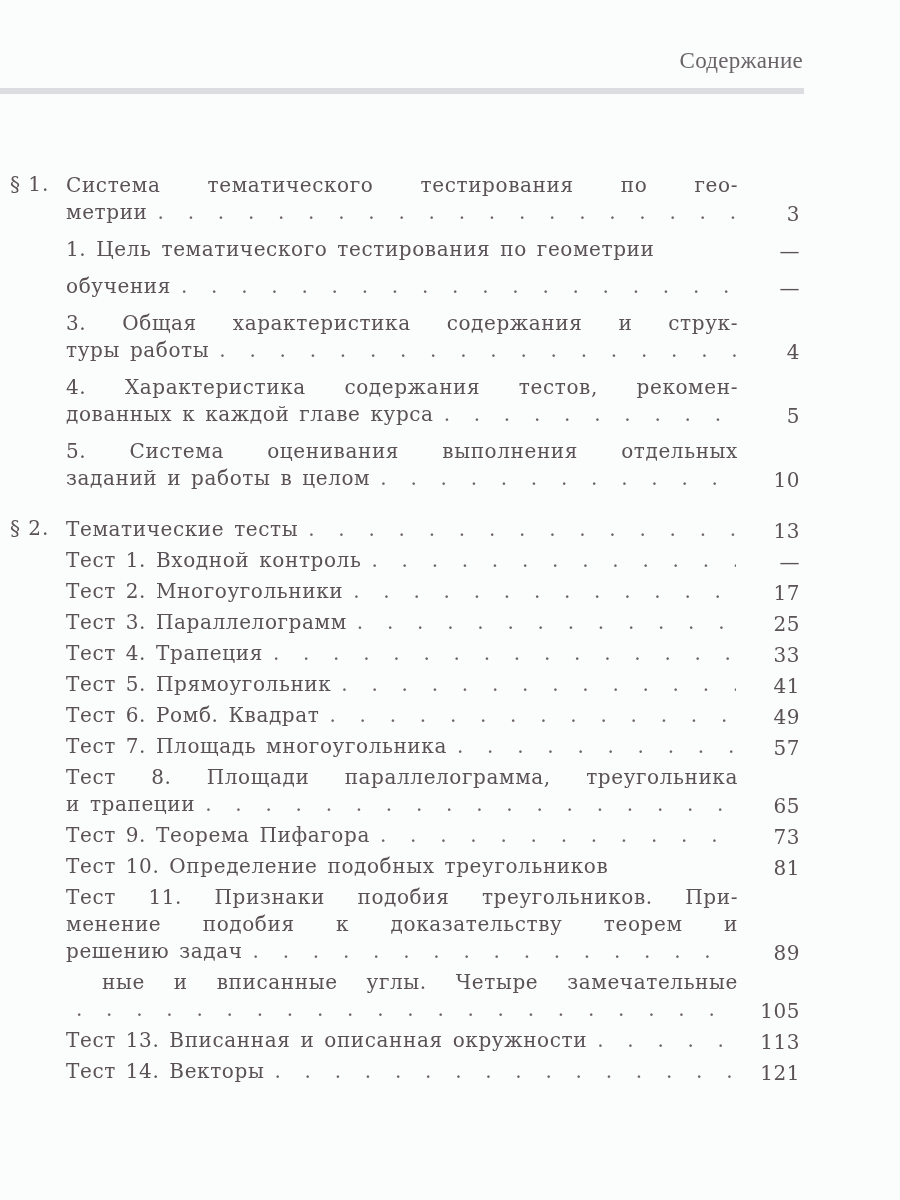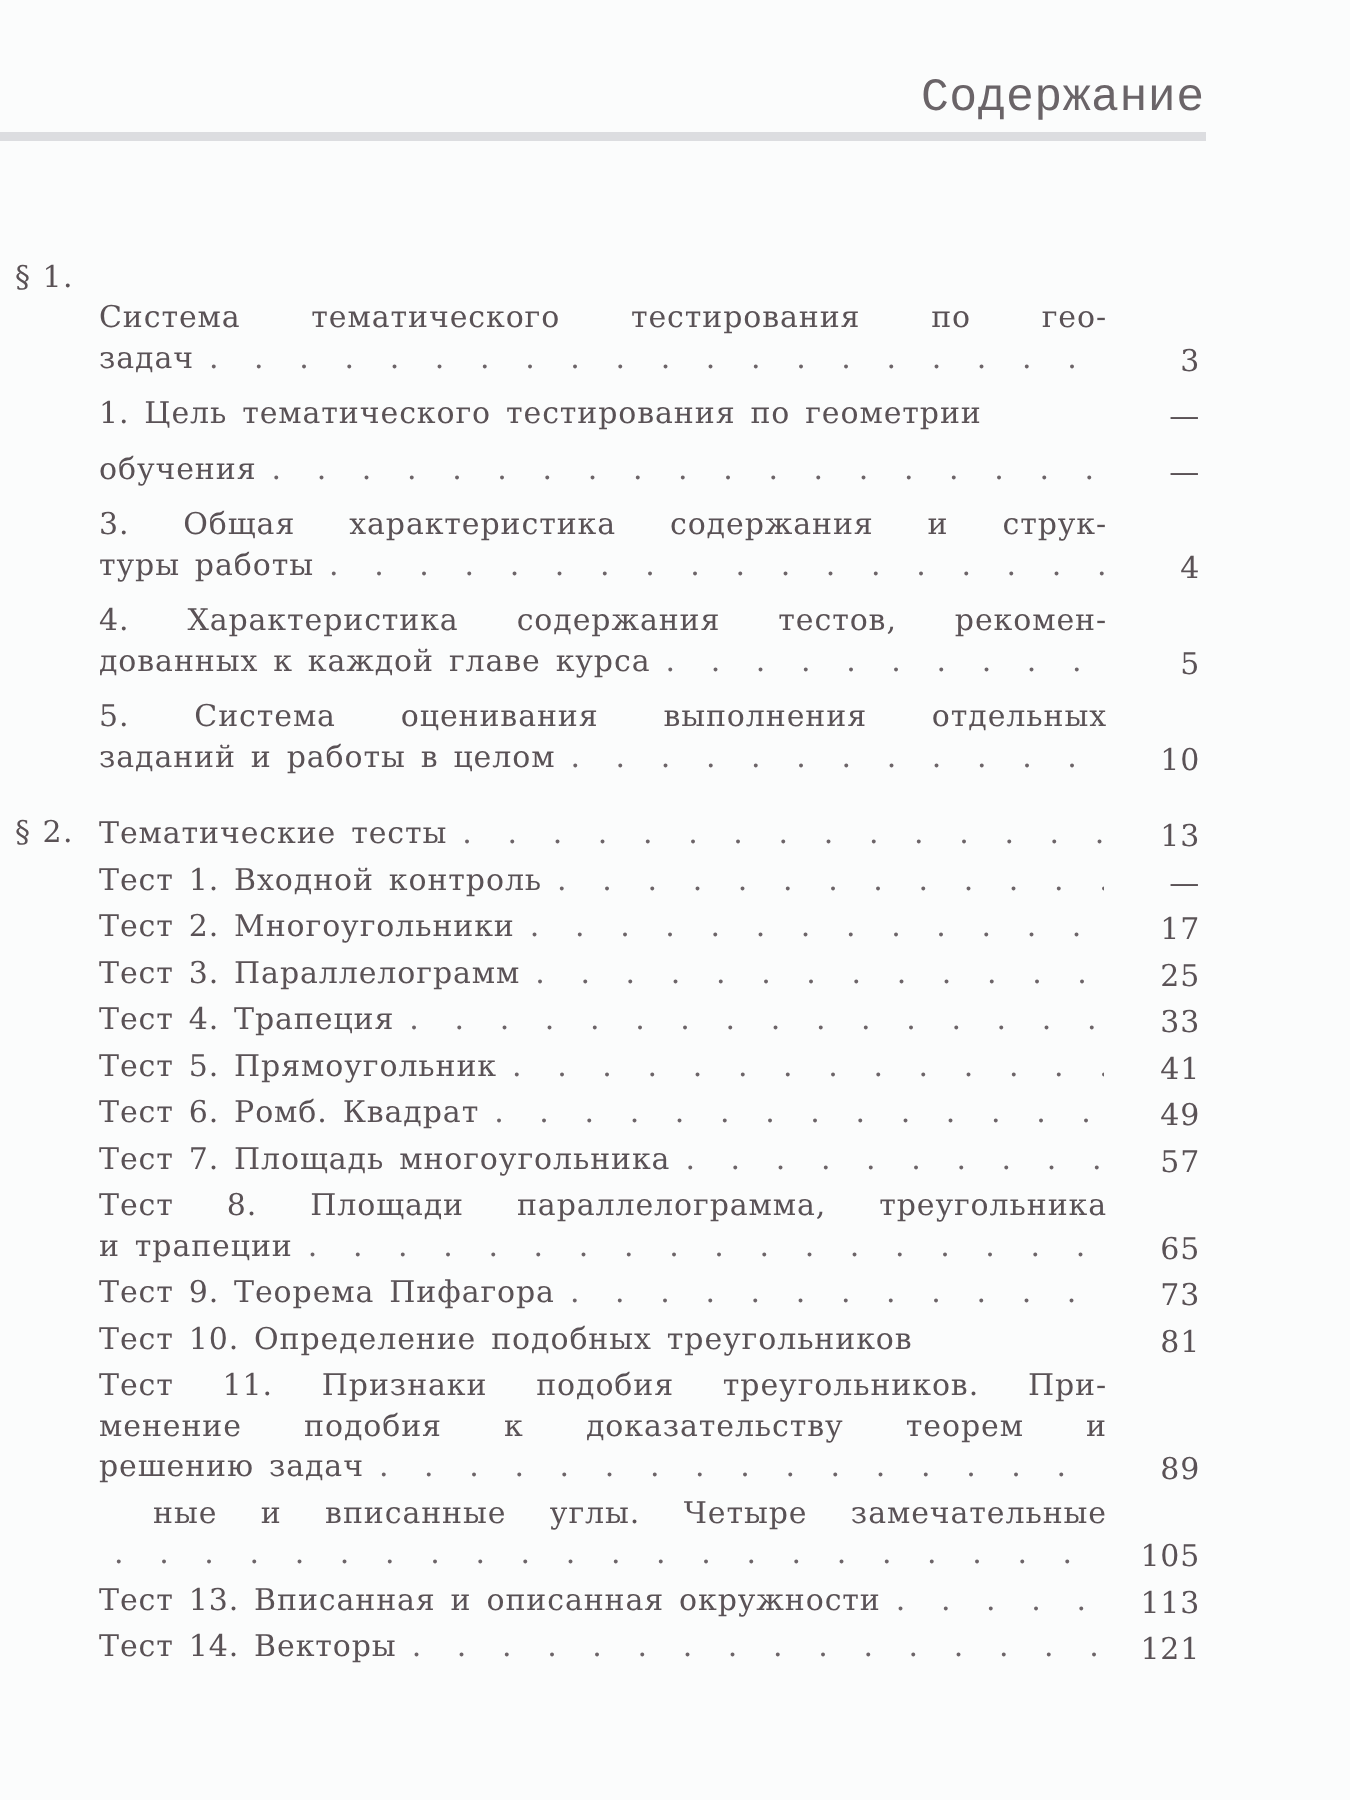--- a/index.html
+++ b/index.html
@@ -11,22 +11,22 @@
       height: 1200px;
       background: #fbfcfc;
       position: relative;
       overflow: hidden;
       color: #5a5256;
     }
     .header-title {
       position: absolute;
       right: 97px;
       top: 48px;
-      font-family: Liberation Mono, monospace;
-      font-size: 31px;
+      font-family: Liberation Serif, serif;
+      font-size: 23px;
       color: #6a6468;
       letter-spacing: 0.3px;
       text-align: center;
     }
     .header-rule {
       position: absolute;
       left: 0;
       top: 88px;
       width: 804px;
       height: 6px;
@@ -98,23 +98,23 @@
 </head>
 <body>
 
 <div class="header-title">Содержание</div>
 <div class="header-rule"></div>
 
 <div class="toc" id="toc">
     <div class="entry">
       <span class="marker">§ 1.</span>
       <div class="body">
-        <span class="title-line" style="text-align-last: justify; margin-top: 26px;">Система тематического тестирования по гео-</span>
-        <div class="last-line">
-          <span>задач</span>
+        <span class="title-line" style="text-align-last: justify;">Система тематического тестирования по гео-</span>
+        <div class="last-line">
+          <span>метрии</span>
           <span class="leader">. . . . . . . . . . . . . . . . . . . . . . . . . . . . . . . . . . . . . . . . . . . . . . . . . . . . . . . . . . . . . . .</span>
         </div>
       </div>
       <span class="page">3</span>
     </div>
     <div class="gap-m"></div>
     <div class="entry sub">
       <div class="body">
         <div class="last-line">
           <span>1. Цель тематического тестирования по геометрии</span>

